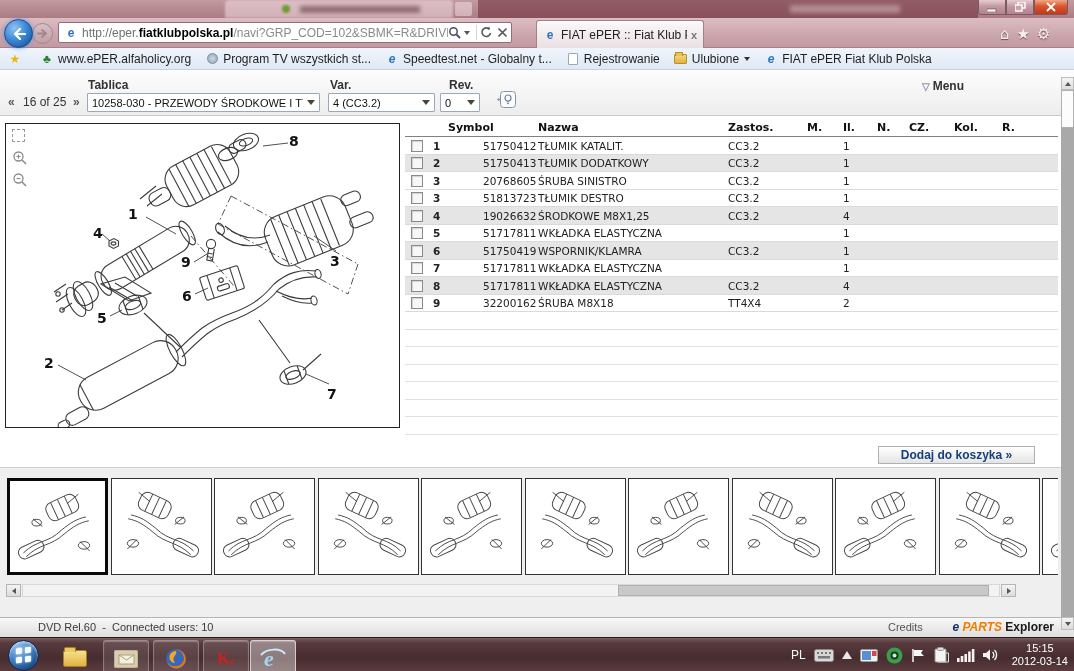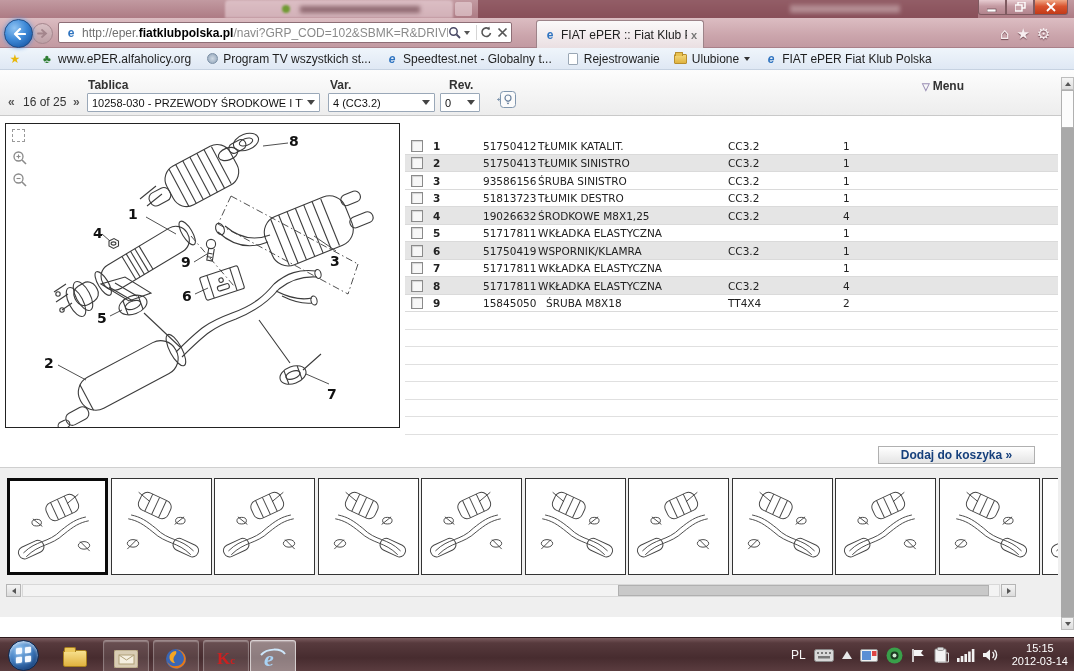--- a/index.html
+++ b/index.html
@@ -433,41 +433,52 @@
         <span class="callout" style="left: 87px; top: 101px;">4</span>
         <span class="callout" style="left: 91px; top: 186px;">5</span>
         <span class="callout" style="left: 176px; top: 164px;">6</span>
         <span class="callout" style="left: 321px; top: 262px;">7</span>
         <span class="callout" style="left: 283px; top: 9px;">8</span>
         <span class="callout" style="left: 175px; top: 130px;">9</span>
       </div>
   </div>
 
   <div class="abs ptable">
+    <div class="phead" id="phead">
+        <span style="left: 43px;">Symbol</span>
+        <span style="left: 133px;">Nazwa</span>
+        <span style="left: 323px;">Zastos.</span>
+        <span style="left: 402px;">M.</span>
+        <span style="left: 438px;">Il.</span>
+        <span style="left: 472px;">N.</span>
+        <span style="left: 504px;">CZ.</span>
+        <span style="left: 549px;">Kol.</span>
+        <span style="left: 597px;">R.</span>
+      </div>
     <div id="prows" style="position:absolute; left:0; top:19px; width:653px">
         <div class="prow">
           <span class="pcheck"></span>
           <span class="ref" style="left: 28px;">1</span>
           <span style="left: 78px;">51750412</span>
           <span style="left: 133px;">TŁUMIK KATALIT.</span>
           <span style="left: 323px;">CC3.2</span>
           <span style="left: 438px;">1</span>
         </div>
         <div class="prow shade">
           <span class="pcheck"></span>
           <span class="ref" style="left: 28px;">2</span>
           <span style="left: 78px;">51750413</span>
-          <span style="left: 133px;">TŁUMIK SINISTRO</span>
+          <span style="left: 133px;">TŁUMIK DODATKOWY</span>
           <span style="left: 323px;">CC3.2</span>
           <span style="left: 438px;">1</span>
         </div>
         <div class="prow">
           <span class="pcheck"></span>
           <span class="ref" style="left: 28px;">3</span>
-          <span style="left: 78px;">93586156</span>
+          <span style="left: 78px;">20768605</span>
           <span style="left: 133px;">ŚRUBA SINISTRO</span>
           <span style="left: 323px;">CC3.2</span>
           <span style="left: 438px;">1</span>
         </div>
         <div class="prow">
           <span class="pcheck"></span>
           <span class="ref" style="left: 28px;">3</span>
           <span style="left: 78px;">51813723</span>
           <span style="left: 133px;">TŁUMIK DESTRO</span>
           <span style="left: 323px;">CC3.2</span>
@@ -507,22 +518,22 @@
           <span class="pcheck"></span>
           <span class="ref" style="left: 28px;">8</span>
           <span style="left: 78px;">51717811</span>
           <span style="left: 133px;">WKŁADKA ELASTYCZNA</span>
           <span style="left: 323px;">CC3.2</span>
           <span style="left: 438px;">4</span>
         </div>
         <div class="prow">
           <span class="pcheck"></span>
           <span class="ref" style="left: 28px;">9</span>
-          <span style="left: 78px;">15845050</span>
-          <span style="left: 133px; margin-left: 8px;">ŚRUBA M8X18</span>
+          <span style="left: 78px;">32200162</span>
+          <span style="left: 133px;">ŚRUBA M8X18</span>
           <span style="left: 323px;">TT4X4</span>
           <span style="left: 438px;">2</span>
         </div>
         <div class="erow"></div>
         <div class="erow"></div>
         <div class="erow"></div>
         <div class="erow"></div>
         <div class="erow"></div>
         <div class="erow"></div>
         <div class="erow"></div>
@@ -767,20 +778,25 @@
   <div class="abs vscroll">
     <div class="vbtn" style="top:0">
         <span class="tri-u"></span>
       </div>
     <div class="vthumb"></div>
     <div class="vbtn" style="bottom:0">
         <span class="tri-d"></span>
       </div>
   </div>
 
+  <div class="abs statusbar">
+    <span class="sb-left">DVD Rel.60  -  Connected users: 10</span>
+    <span class="sb-credits">Credits</span>
+    <span class="sb-logo"><span class="le">e </span><span class="lp">PARTS</span><span class="lx"> Explorer</span></span>
+  </div>
 
   <div class="abs taskbar">
     <div class="start-orb">
       <div class="flag" style="left:7px;top:7px;transform:skewY(-8deg)"></div>
       <div class="flag" style="left:16px;top:6px;transform:skewY(-8deg)"></div>
       <div class="flag" style="left:7px;top:16px;transform:skewY(-8deg)"></div>
       <div class="flag" style="left:16px;top:15px;transform:skewY(-8deg)"></div>
     </div>
     <div class="tk-icon" style="left:52px">
         <div class="folder-ico"></div>

